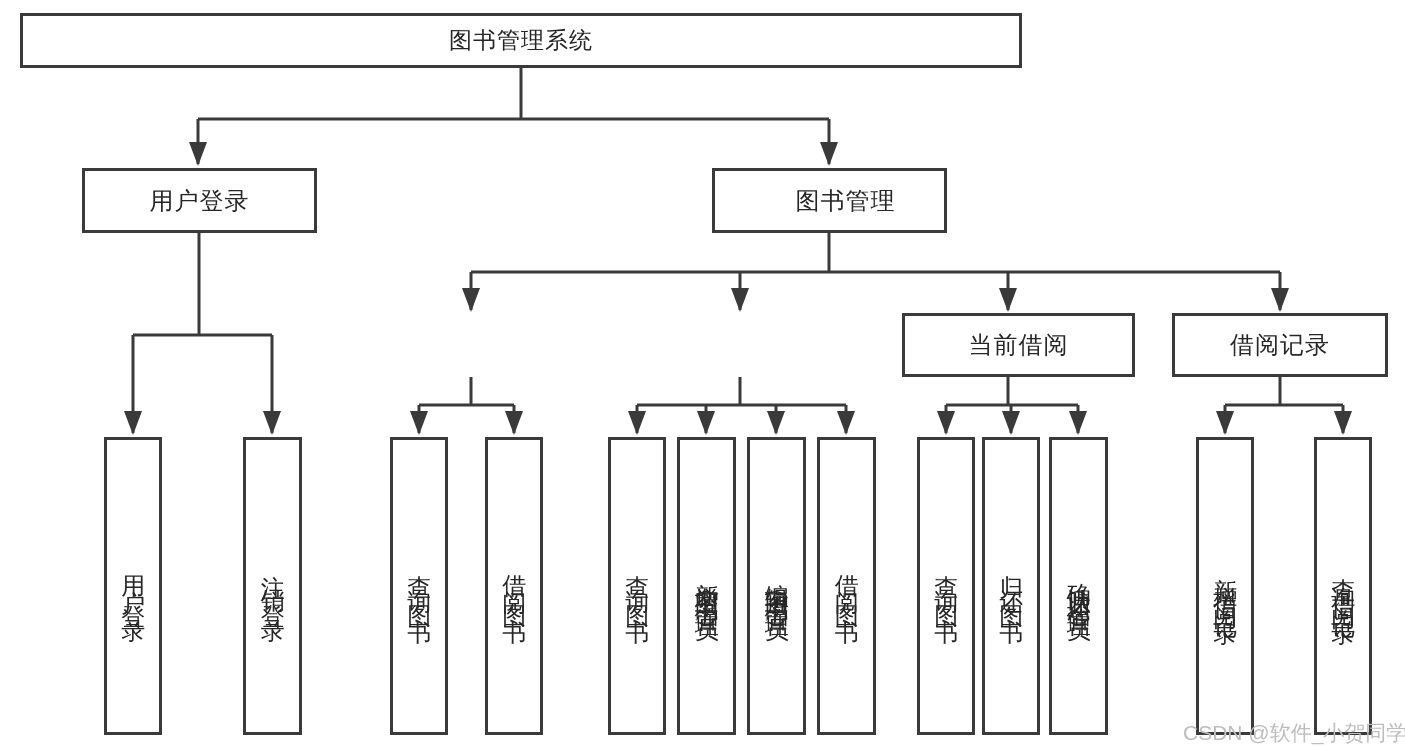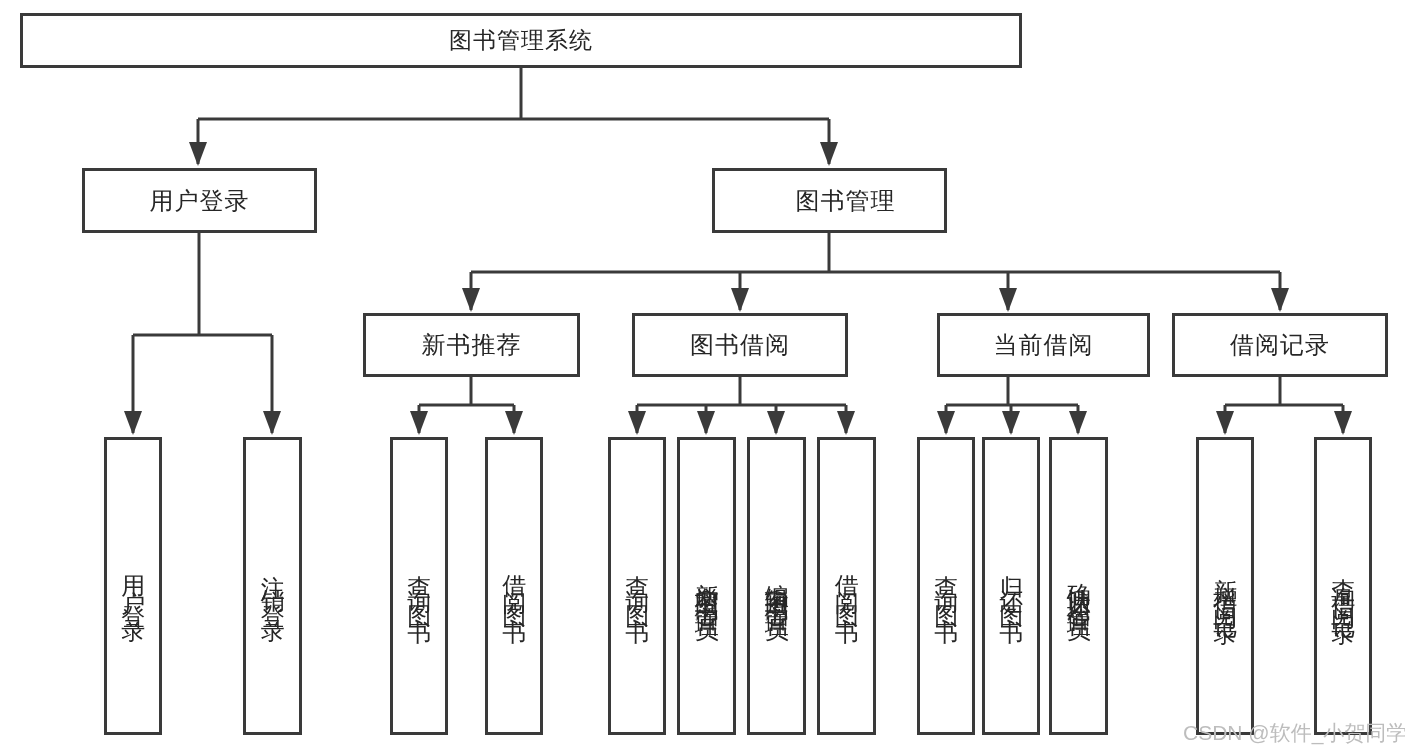--- a/index.html
+++ b/index.html
@@ -60,21 +60,21 @@
     white-space: nowrap;
     z-index: 5;
   }
 
   
   #n-root   { left: 20px;   top: 13px;  width: 1002px; height: 55px; }
   #n-login  { left: 82px;   top: 168px; width: 235px;  height: 65px; }
   #n-mgmt   { left: 712px;  top: 168px; width: 235px;  height: 65px; padding-left: 32px; }
   #n-nb     { left: 363px;  top: 313px; width: 217px;  height: 64px; }
   #n-bb     { left: 632px;  top: 313px; width: 216px;  height: 64px; }
-  #n-cb     { left: 902px;  top: 313px; width: 213px;  height: 64px; margin-left: 35px; }
+  #n-cb     { left: 902px;  top: 313px; width: 233px;  height: 64px; }
   #n-br     { left: 1172px; top: 313px; width: 216px;  height: 64px; }
 
   #l-user-login   { left: 104px;  top: 437px; width: 58px; height: 298px; }
   #l-logout       { left: 243px;  top: 437px; width: 59px; height: 298px; }
   #l-nb-query     { left: 390px;  top: 437px; width: 58px; height: 298px; }
   #l-nb-borrow    { left: 485px;  top: 437px; width: 58px; height: 298px; }
   #l-bb-query     { left: 608px;  top: 437px; width: 58px; height: 298px; }
   #l-bb-add       { left: 677px;  top: 437px; width: 59px; height: 298px; }
   #l-bb-edit      { left: 747px;  top: 437px; width: 59px; height: 298px; }
   #l-bb-borrow    { left: 817px;  top: 437px; width: 59px; height: 298px; }
@@ -135,22 +135,20 @@
     <path class="ln" d="M1225,405 H1343"></path>
     <path class="ln" d="M1225,405 V433" marker-end="url(#arrow)"></path>
     <path class="ln" d="M1343,405 V433" marker-end="url(#arrow)"></path>
   </svg>
 
   <div class="node h root-box" id="n-root">图书管理系统</div>
 
   <div class="node h" id="n-login">用户登录</div>
   <div class="node h" id="n-mgmt">图书管理</div>
 
-  <div class="node h" id="n-nb">新书推荐</div>
-  <div class="node h" id="n-bb">图书借阅</div>
   <div class="node h" id="n-cb">当前借阅</div>
   <div class="node h" id="n-br">借阅记录</div>
 
   <div class="leaf len4" id="l-user-login">
     <span class="v">用户登录</span>
   </div>
   <div class="leaf len4" id="l-logout">
     <span class="v">注销登录</span>
   </div>
 

